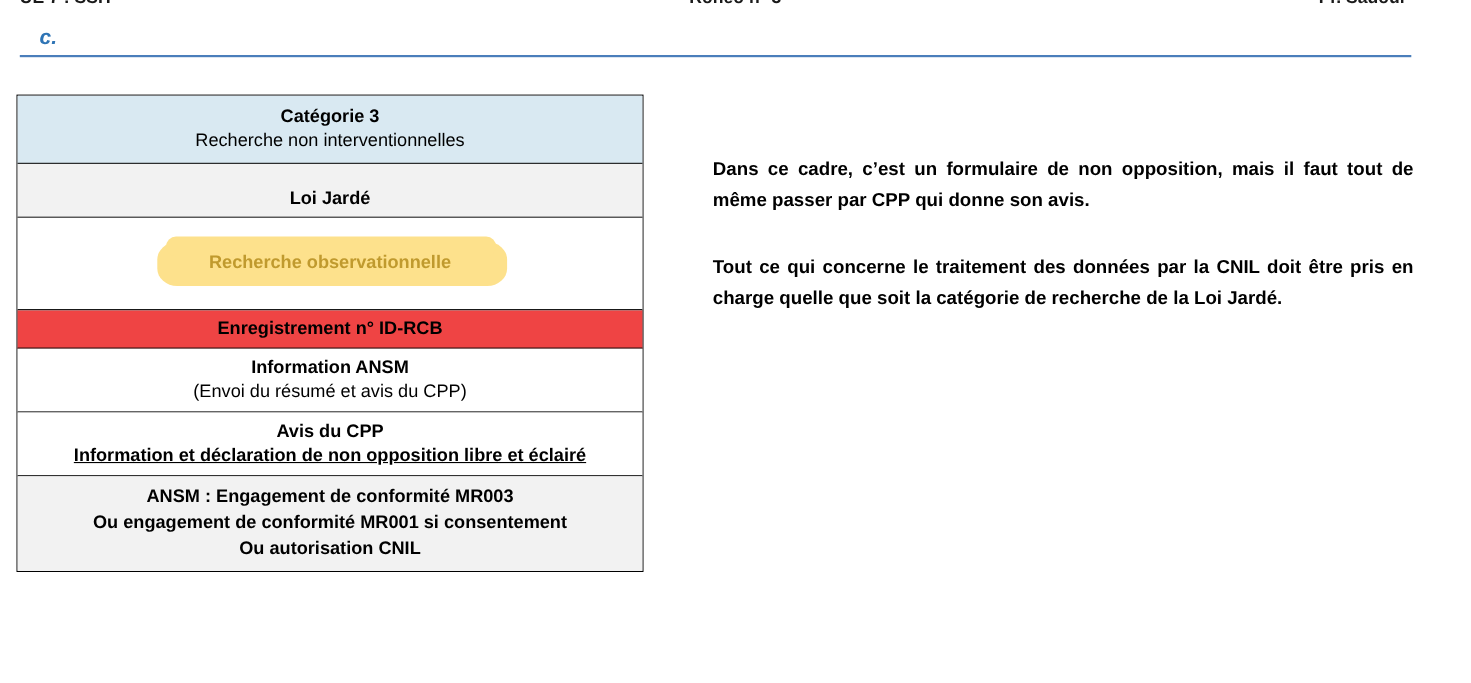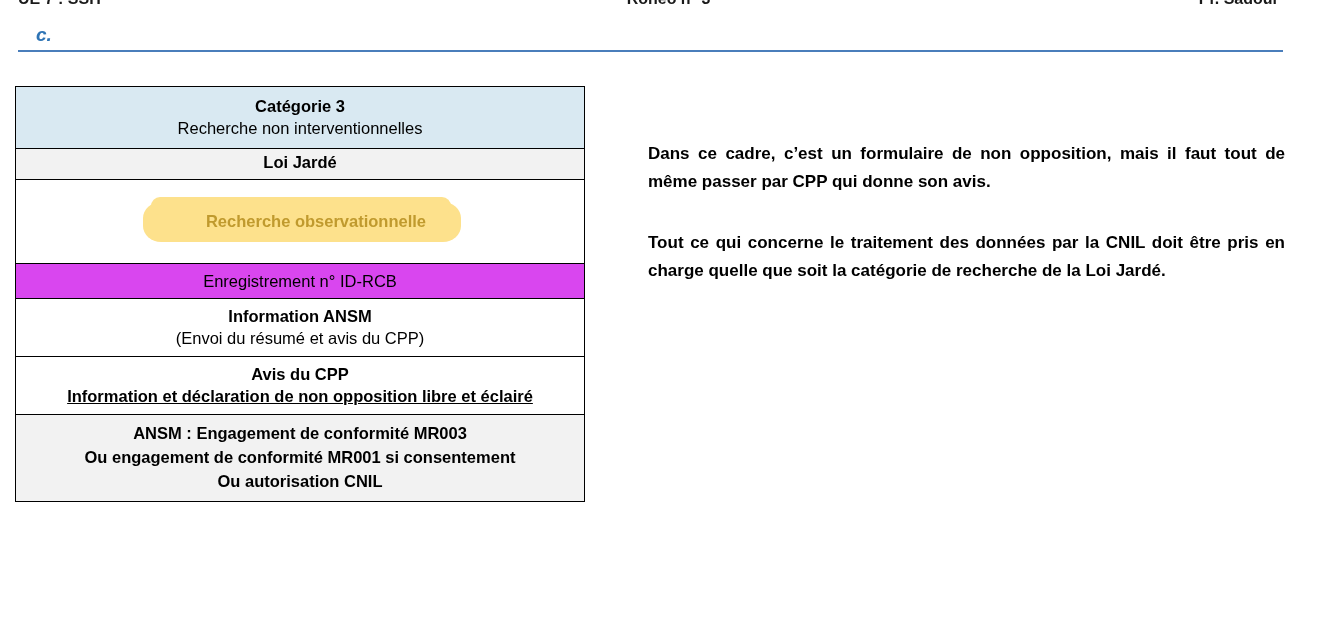--- a/index.html
+++ b/index.html
@@ -102,21 +102,21 @@
     background: #d9e9f2;
     padding-top: 8px;
     padding-bottom: 8px;
   }
   .row-title .t1 { font-weight: bold; display: block; text-align: center; }
   .row-title .t2 { display: block; }
 
   .row-loi {
     background: #f2f2f2;
     font-weight: bold;
-    padding-top: 2px;
+    padding-top: 20px;
     padding-bottom: 6px;
   }
 
   .row-obs {
     background: #ffffff;
     height: 84px;
     position: relative;
   }
   .highlight-blob {
     position: absolute;
@@ -132,32 +132,32 @@
     position: absolute;
     left: 8px;
     top: -5px;
     width: 300px;
     height: 18px;
     background: #fde18c;
     border-radius: 12px;
   }
   .row-obs .obs-text {
     position: absolute;
-    left: 16px;
+    left: 0;
     top: 30px;
     width: 100%;
     text-align: center;
     font-weight: bold;
     color: #c09a2e;
     font-size: 16.5px;
   }
 
   .row-enr {
-    background: #d946ef;
-    font-weight: normal;
+    background: #ef4444;
+    font-weight: bold;
     padding-top: 6px;
     padding-bottom: 6px;
   }
 
   .row-ansm {
     background: #ffffff;
     padding-top: 6px;
     padding-bottom: 6px;
   }
   .row-ansm .l1 { font-weight: bold; display: block; }

